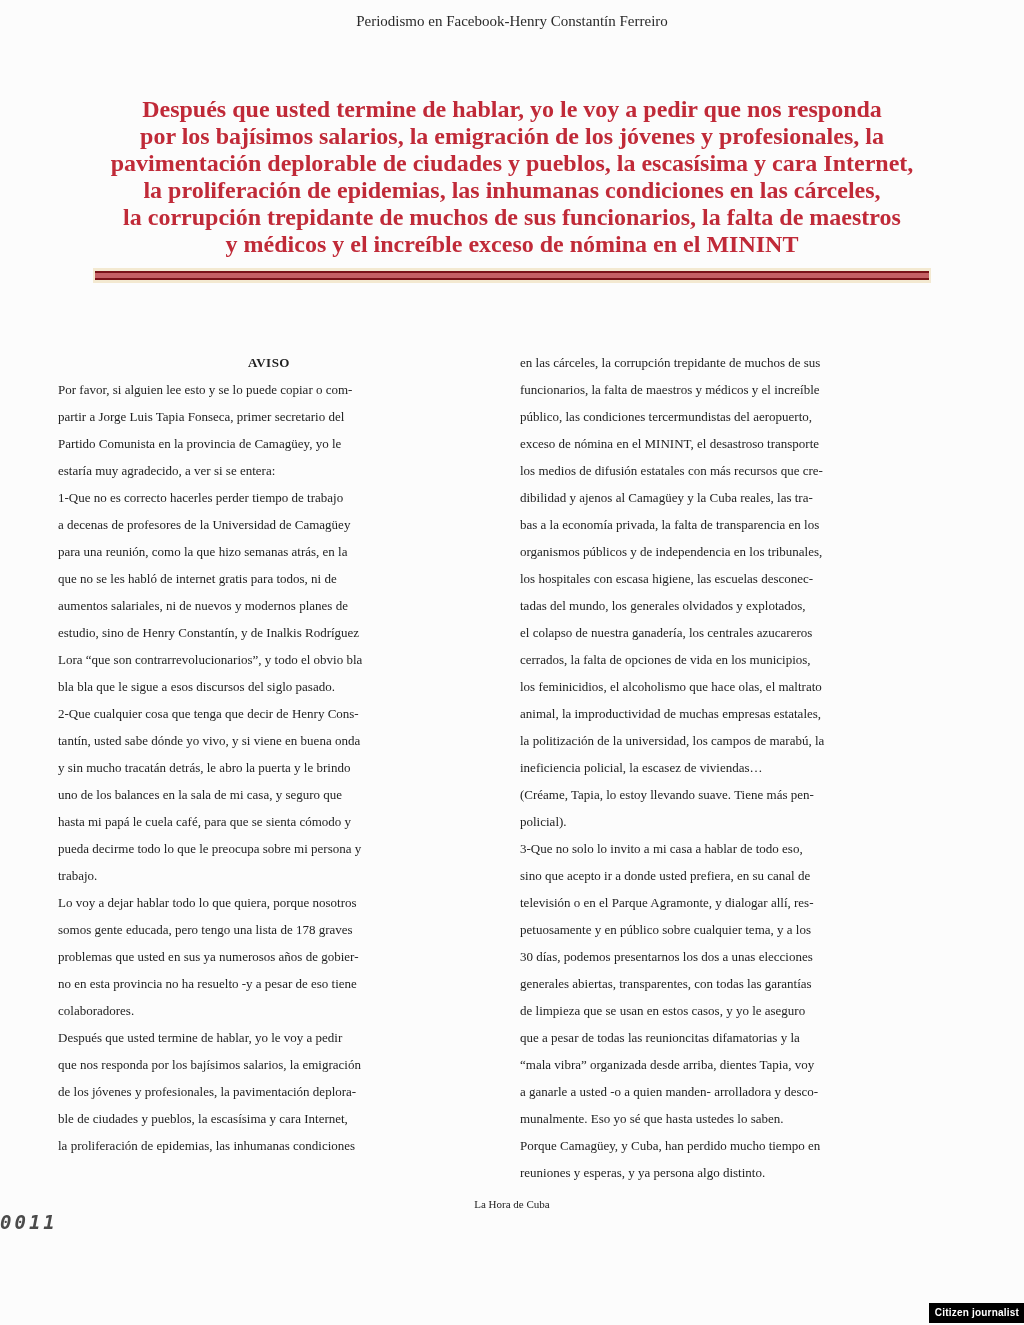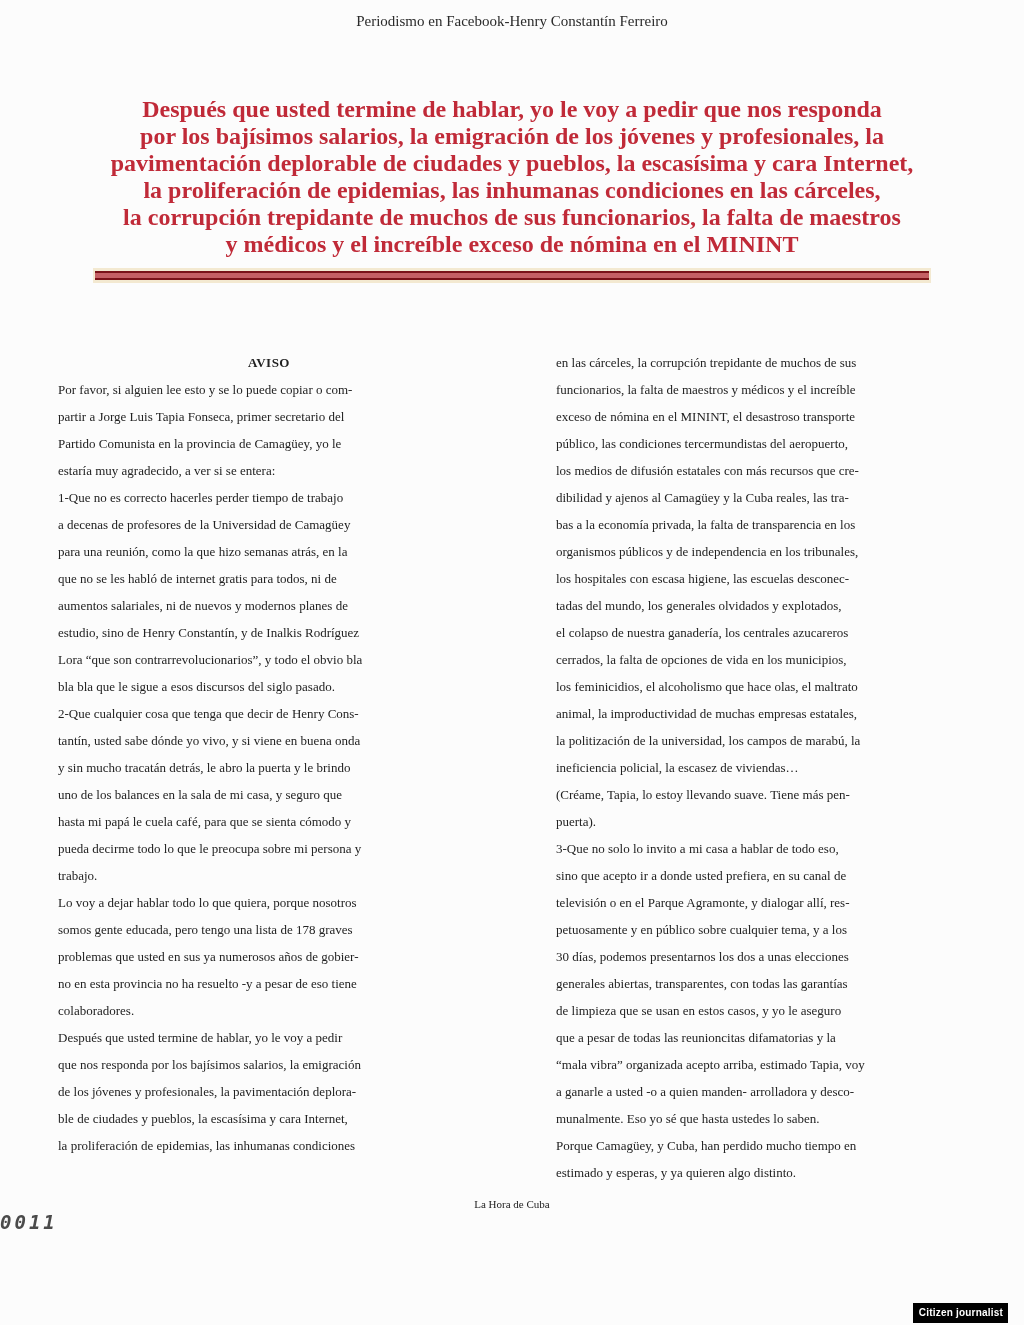--- a/index.html
+++ b/index.html
@@ -20,32 +20,32 @@
   .divider-bar{
     height:9px;
     background:linear-gradient(to bottom,
       var(--c-divider_dark,#7a1218) 0%,var(--c-divider_dark,#7a1218) 24%,
       var(--c-divider_mid,#c55f64) 24%,var(--c-divider_mid,#c55f64) 76%,
       var(--c-divider_dark,#7a1218) 76%,var(--c-divider_dark,#7a1218) 100%);
   }
   .columns{display:flex;margin-top:66px;padding-left:58px;}
   .col{flex:none;font-size:13px;line-height:27px;}
   .col-left{width:452px;margin-right:10px;}
-  .col-right{width:448px;margin-left:36px;}
+  .col-right{width:448px;}
   .aviso{font-weight:bold;text-align:center;height:27px;letter-spacing:0.5px;padding-right:30px;}
   .tl{white-space:nowrap;height:27px;}
   .footer-pub{text-align:center;margin-top:12px;font-size:11px;}
   .footer-counter{
     text-align:left;margin-top:1px;
     font-family:"DejaVu Sans Mono",monospace;
     font-weight:bold;font-style:italic;font-size:19px;letter-spacing:3px;
     color:var(--c-counter_gray,#4b4b4b);
   }
   .badge{
-    position:absolute;right:16px;bottom:2px;
+    position:absolute;right:0;bottom:2px;
     background:var(--c-badge_bg,#000);color:var(--c-badge_text,#fff);
     font-family:"Liberation Sans",sans-serif;
     font-size:10px;font-weight:bold;padding:4px 5px 5px 6px;letter-spacing:0.2px;
   }
 </style>
 </head>
 <body>
 
 <div class="page">
 
@@ -96,49 +96,49 @@
           <div class="tl">que nos responda por los bajísimos salarios, la emigración</div>
           <div class="tl">de los jóvenes y profesionales, la pavimentación deplora-</div>
           <div class="tl">ble de ciudades y pueblos, la escasísima y cara Internet,</div>
           <div class="tl">la proliferación de epidemias, las inhumanas condiciones</div>
         </div>
     </div>
     <div class="col col-right">
       <div>
           <div class="tl">en las cárceles, la corrupción trepidante de muchos de sus</div>
           <div class="tl">funcionarios, la falta de maestros y médicos y el increíble</div>
+          <div class="tl">público, las condiciones tercermundistas del aeropuerto,</div>
           <div class="tl">exceso de nómina en el MININT, el desastroso transporte</div>
-          <div class="tl">público, las condiciones tercermundistas del aeropuerto,</div>
           <div class="tl">los medios de difusión estatales con más recursos que cre-</div>
           <div class="tl">dibilidad y ajenos al Camagüey y la Cuba reales, las tra-</div>
           <div class="tl">bas a la economía privada, la falta de transparencia en los</div>
           <div class="tl">organismos públicos y de independencia en los tribunales,</div>
           <div class="tl">los hospitales con escasa higiene, las escuelas desconec-</div>
           <div class="tl">tadas del mundo, los generales olvidados y explotados,</div>
           <div class="tl">el colapso de nuestra ganadería, los centrales azucareros</div>
           <div class="tl">cerrados, la falta de opciones de vida en los municipios,</div>
           <div class="tl">los feminicidios, el alcoholismo que hace olas, el maltrato</div>
           <div class="tl">animal, la improductividad de muchas empresas estatales,</div>
           <div class="tl">la politización de la universidad, los campos de marabú, la</div>
           <div class="tl">ineficiencia policial, la escasez de viviendas…</div>
           <div class="tl">(Créame, Tapia, lo estoy llevando suave. Tiene más pen-</div>
-          <div class="tl">puerta).</div>
+          <div class="tl">policial).</div>
           <div class="tl">3-Que no solo lo invito a mi casa a hablar de todo eso,</div>
           <div class="tl">sino que acepto ir a donde usted prefiera, en su canal de</div>
           <div class="tl">televisión o en el Parque Agramonte, y dialogar allí, res-</div>
           <div class="tl">petuosamente y en público sobre cualquier tema, y a los</div>
           <div class="tl">30 días, podemos presentarnos los dos a unas elecciones</div>
           <div class="tl">generales abiertas, transparentes, con todas las garantías</div>
           <div class="tl">de limpieza que se usan en estos casos, y yo le aseguro</div>
           <div class="tl">que a pesar de todas las reunioncitas difamatorias y la</div>
-          <div class="tl">“mala vibra” organizada acepto arriba, estimado Tapia, voy</div>
+          <div class="tl">“mala vibra” organizada desde arriba, dientes Tapia, voy</div>
           <div class="tl">a ganarle a usted -o a quien manden- arrolladora y desco-</div>
           <div class="tl">munalmente. Eso yo sé que hasta ustedes lo saben.</div>
           <div class="tl">Porque Camagüey, y Cuba, han perdido mucho tiempo en</div>
-          <div class="tl">estimado y esperas, y ya quieren algo distinto.</div>
+          <div class="tl">reuniones y esperas, y ya persona algo distinto.</div>
         </div>
     </div>
   </div>
 
   <div class="footer-pub">La Hora de Cuba</div>
 
   <div class="footer-counter">0011</div>
 
   <div class="badge">Citizen journalist</div>
 

